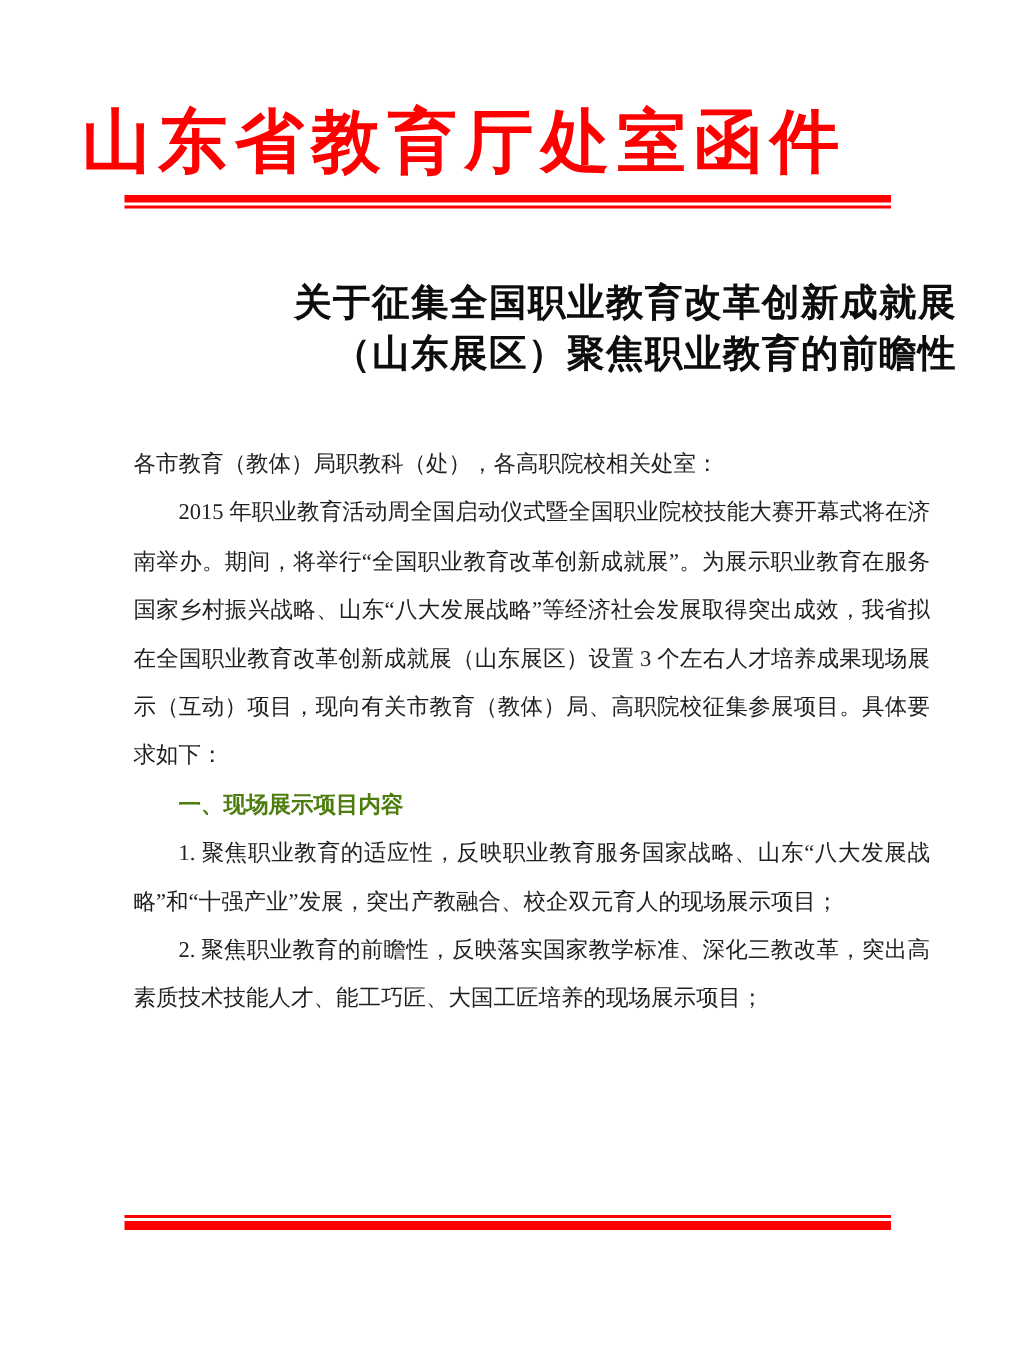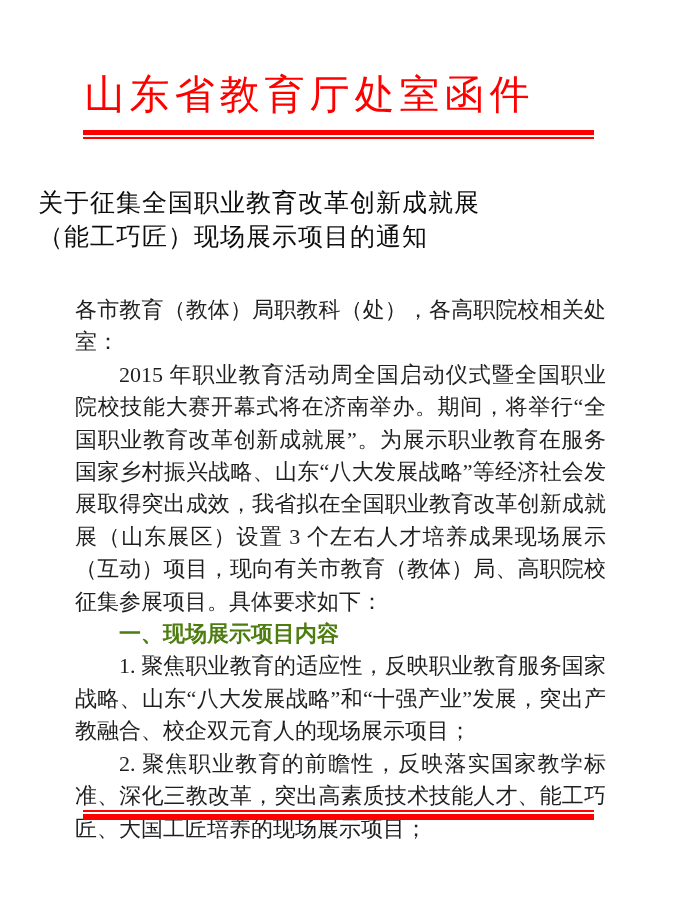--- a/index.html
+++ b/index.html
@@ -17,22 +17,22 @@
     color: #1a1a1a;
   }
   
   .masthead {
     position: absolute;
     top: 68px;
     left: 0;
     width: 619px;
     text-align: center;
     color: #fe0000;
-    font-size: 40px;
-    font-weight: normal;
+    font-size: 46px;
+    font-weight: bold;
     letter-spacing: 5px;
     line-height: 54px;
     white-space: nowrap;
   }
   
   .sep {
     position: absolute;
     left: 83px;
     width: 511px;
   }
@@ -47,34 +47,34 @@
     background: #fe0000;
   }
   .sep-top .thin { margin-top: 2px; }
   .sep-bottom .thick { margin-top: 2px; height: 6px; }
   
   .doc-title {
     position: absolute;
     top: 186px;
     left: 38px;
     width: 600px;
-    text-align: left;
+    text-align: right;
     font-size: 25px;
-    font-weight: normal;
+    font-weight: bold;
     color: #0d0d0d;
     line-height: 34px;
     letter-spacing: 1px;
   }
   
   .body-text {
     position: absolute;
     top: 294px;
-    left: 75px;
+    left: 89px;
     width: 531px;
-    font-size: 22px;
+    font-size: 15px;
     line-height: 32.4px;
     text-align: justify;
     color: #1f1f1f;
   }
   .body-text p {
     margin: 0;
     padding: 0;
   }
   .indent {
     text-indent: 2em;
@@ -92,21 +92,21 @@
 
   <div class="masthead">山东省教育厅处室函件</div>
 
   <div class="sep sep-top">
     <div class="thick"></div>
     <div class="thin"></div>
   </div>
 
   <div class="doc-title">
     <div>关于征集全国职业教育改革创新成就展</div>
-    <div>（能工巧匠）现场展示项目的通知</div>
+    <div>（山东展区）聚焦职业教育的前瞻性</div>
   </div>
 
   <div class="body-text">
     <p class="salutation">各市教育（教体）局职教科（处），各高职院校相关处室：</p>
     <p class="indent">2015 年职业教育活动周全国启动仪式暨全国职业院校技能大赛开幕式将在济南举办。期间，将举行“全国职业教育改革创新成就展”。为展示职业教育在服务国家乡村振兴战略、山东“八大发展战略”等经济社会发展取得突出成效，我省拟在全国职业教育改革创新成就展（山东展区）设置 3 个左右人才培养成果现场展示（互动）项目，现向有关市教育（教体）局、高职院校征集参展项目。具体要求如下：</p>
     <p class="indent heading">一、现场展示项目内容</p>
     <p class="indent">1. 聚焦职业教育的适应性，反映职业教育服务国家战略、山东“八大发展战略”和“十强产业”发展，突出产教融合、校企双元育人的现场展示项目；</p>
     <p class="indent">2. 聚焦职业教育的前瞻性，反映落实国家教学标准、深化三教改革，突出高素质技术技能人才、能工巧匠、大国工匠培养的现场展示项目；</p>
   </div>
 

